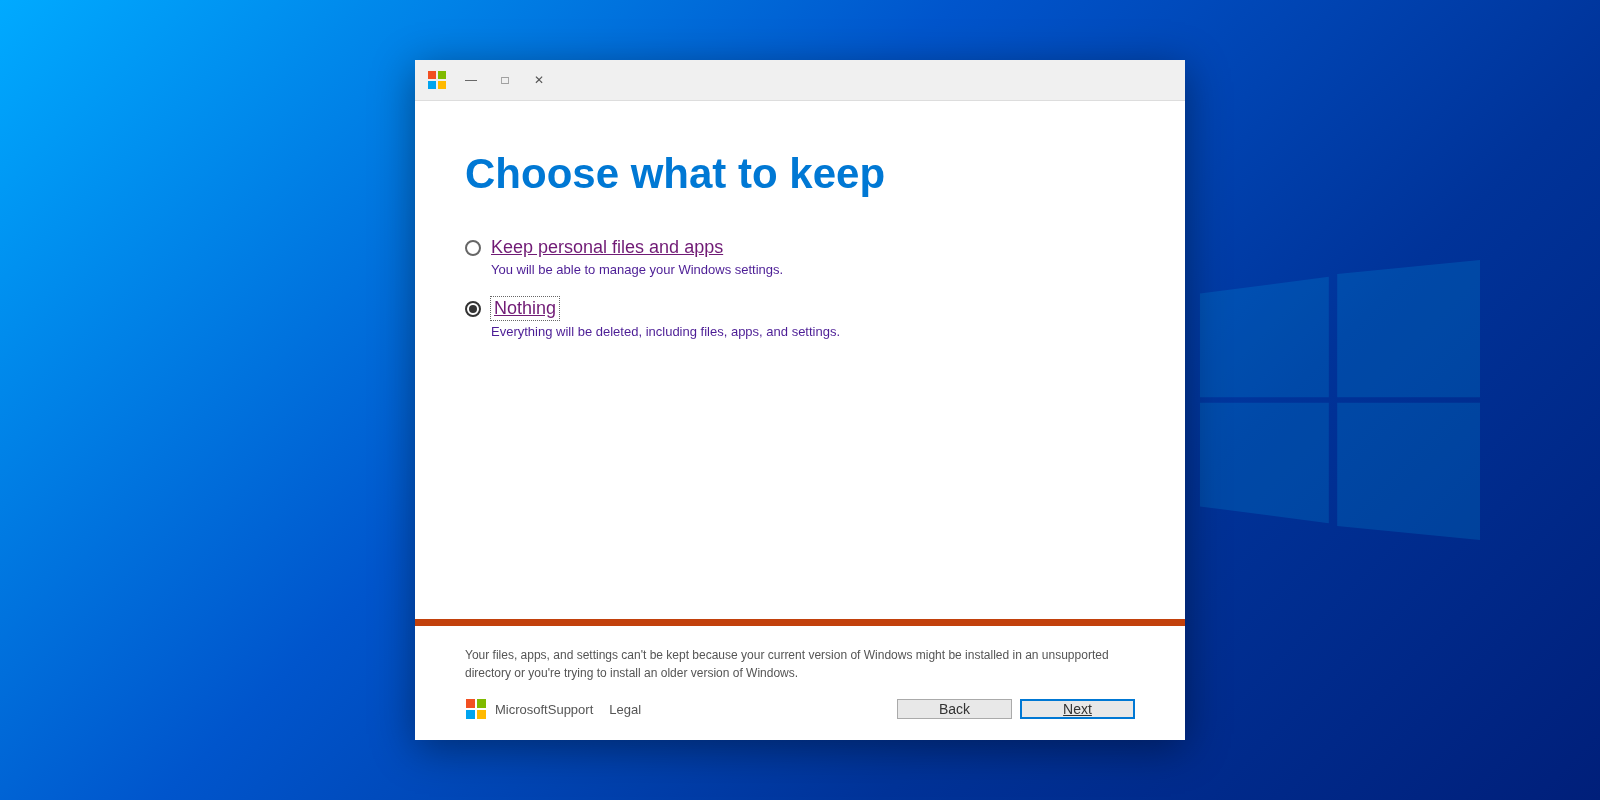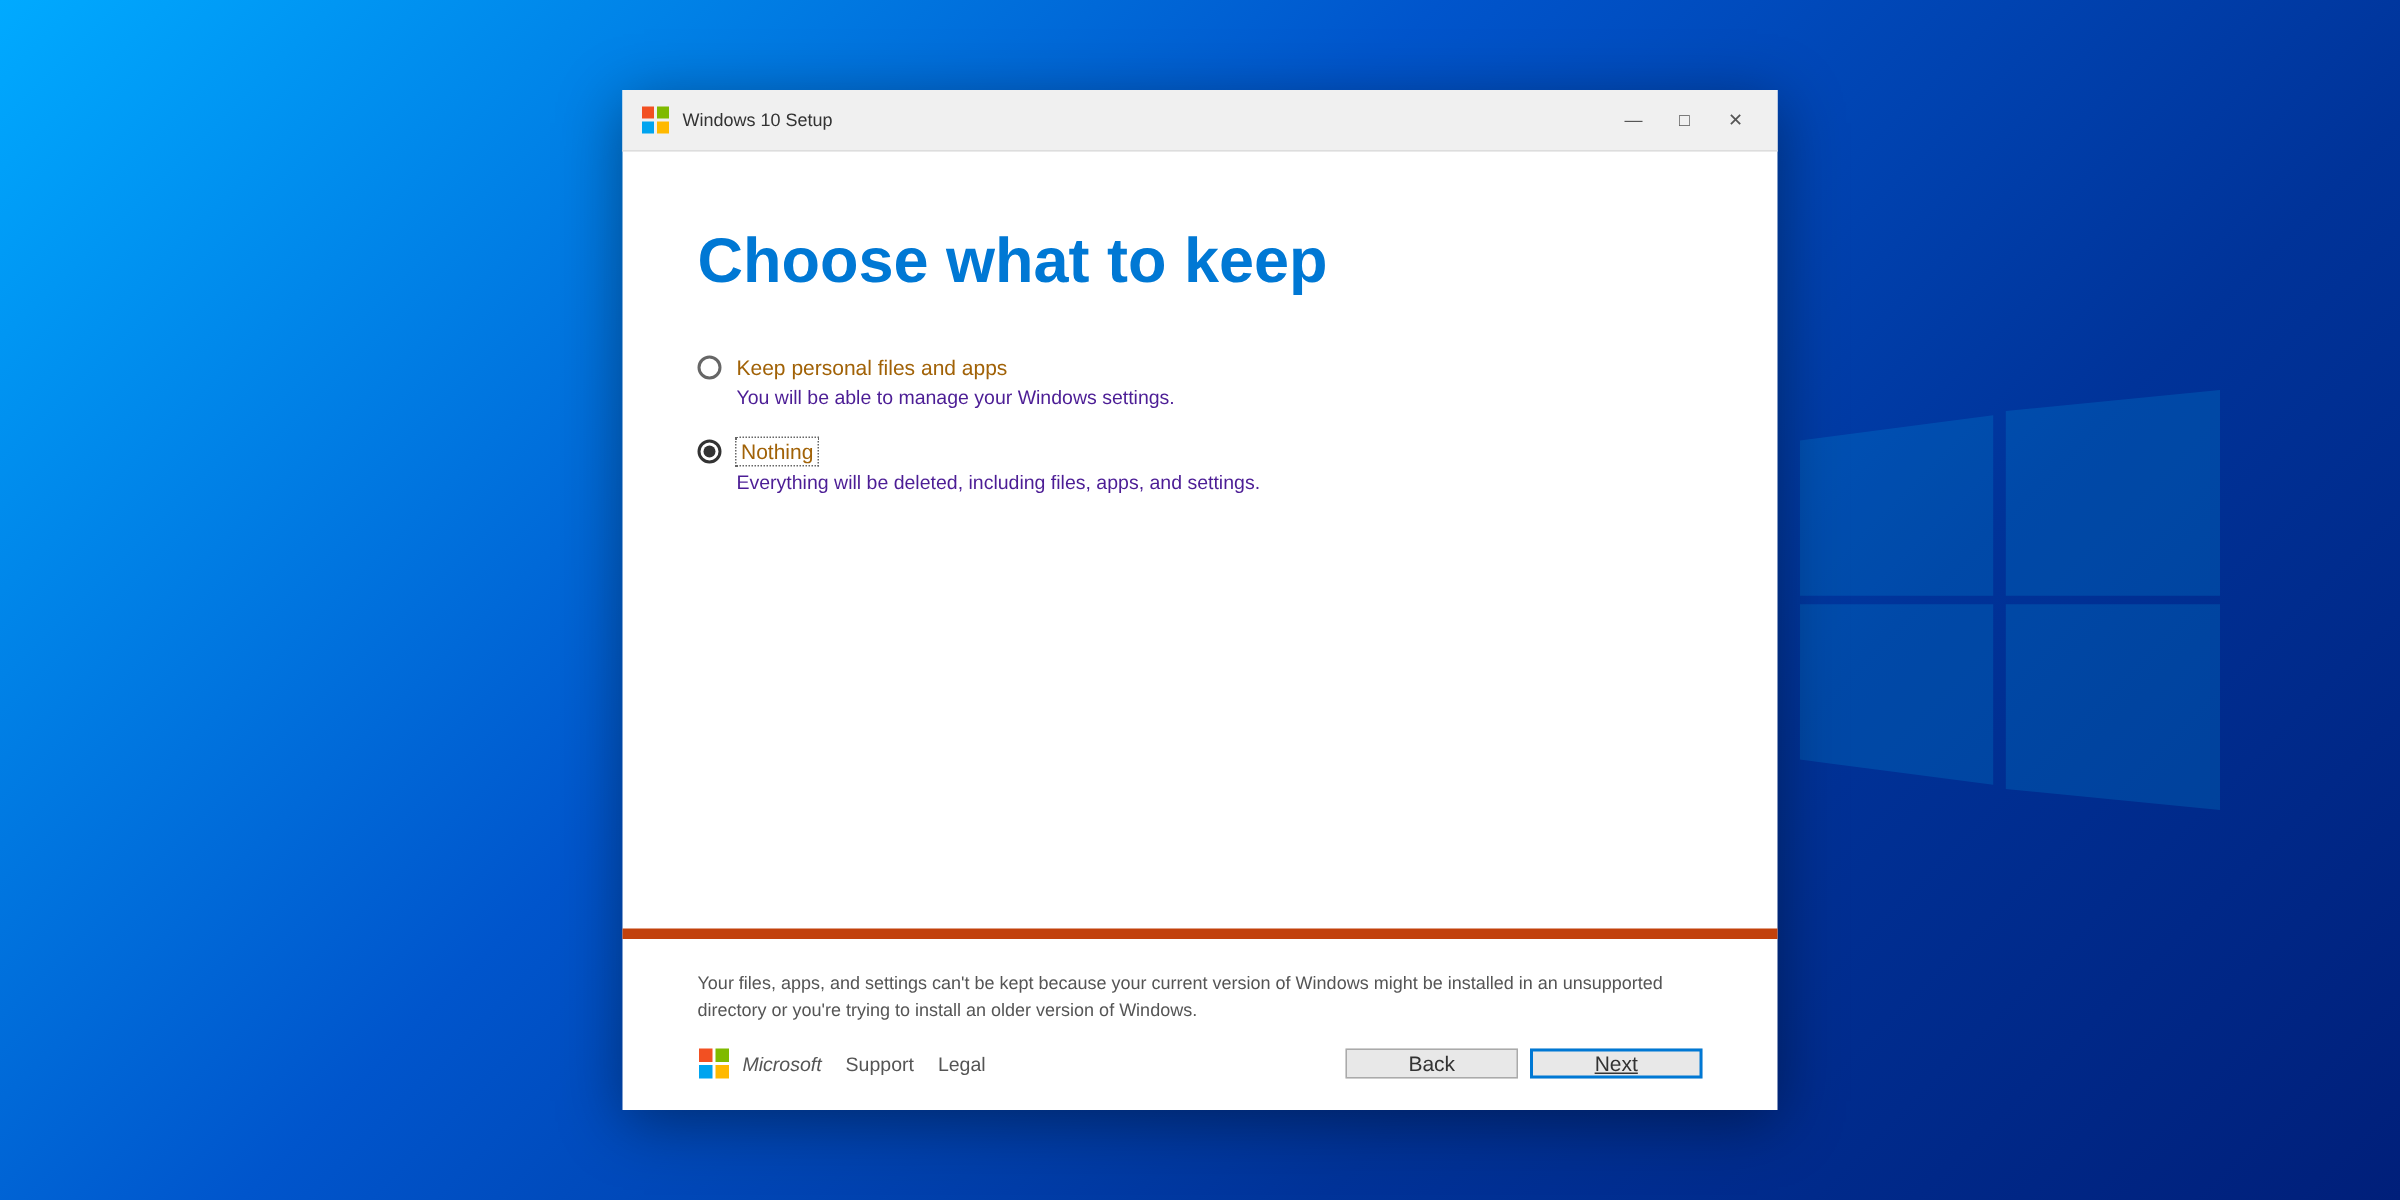--- a/index.html
+++ b/index.html
@@ -136,23 +136,24 @@
 
     .radio-btn.checked::after {
       content: '';
       width: 8px;
       height: 8px;
       border-radius: 50%;
       background: #333;
     }
 
     .option-label {
-      font-size: 14px;
-      color: #a16207;
+      font-size: 18px;
+      color: #701a75;
       font-weight: 400;
+      text-decoration: underline;
     }
 
     .option-label.selected {
       outline: 1px dotted #666;
       padding: 1px 3px;
       text-align: right;
     }
 
     .option-desc {
       font-size: 13px;
@@ -180,23 +181,21 @@
 
     .ms-logo {
       display: flex;
       gap: 2px;
       margin-right: 4px;
     }
 
     .ms-label {
       font-size: 13px;
       color: #555;
-      margin-right: 16px;
       margin-left: 4px;
-      font-style: italic;
     }
 
     .footer-link {
       font-size: 13px;
       color: #555;
       text-decoration: none;
       margin-right: 16px;
       cursor: pointer;
     }
 
@@ -245,21 +244,20 @@
   <div class="title-bar">
 
     <div class="title-bar-icon">
       <svg viewBox="0 0 20 20" xmlns="http://www.w3.org/2000/svg">
         <rect x="1" y="1" width="8" height="8" fill="#F25022"></rect>
         <rect x="11" y="1" width="8" height="8" fill="#7FBA00"></rect>
         <rect x="1" y="11" width="8" height="8" fill="#00A4EF"></rect>
         <rect x="11" y="11" width="8" height="8" fill="#FFB900"></rect>
       </svg>
     </div>
-    <span class="title-bar-title">Windows 10 Setup</span>
     <div class="title-bar-controls">
       <button class="title-btn">—</button>
       <button class="title-btn">□</button>
       <button class="title-btn close">✕</button>
     </div>
   </div>
 
   <div class="content">
     <h1 class="page-title">Choose what to keep</h1>
 

